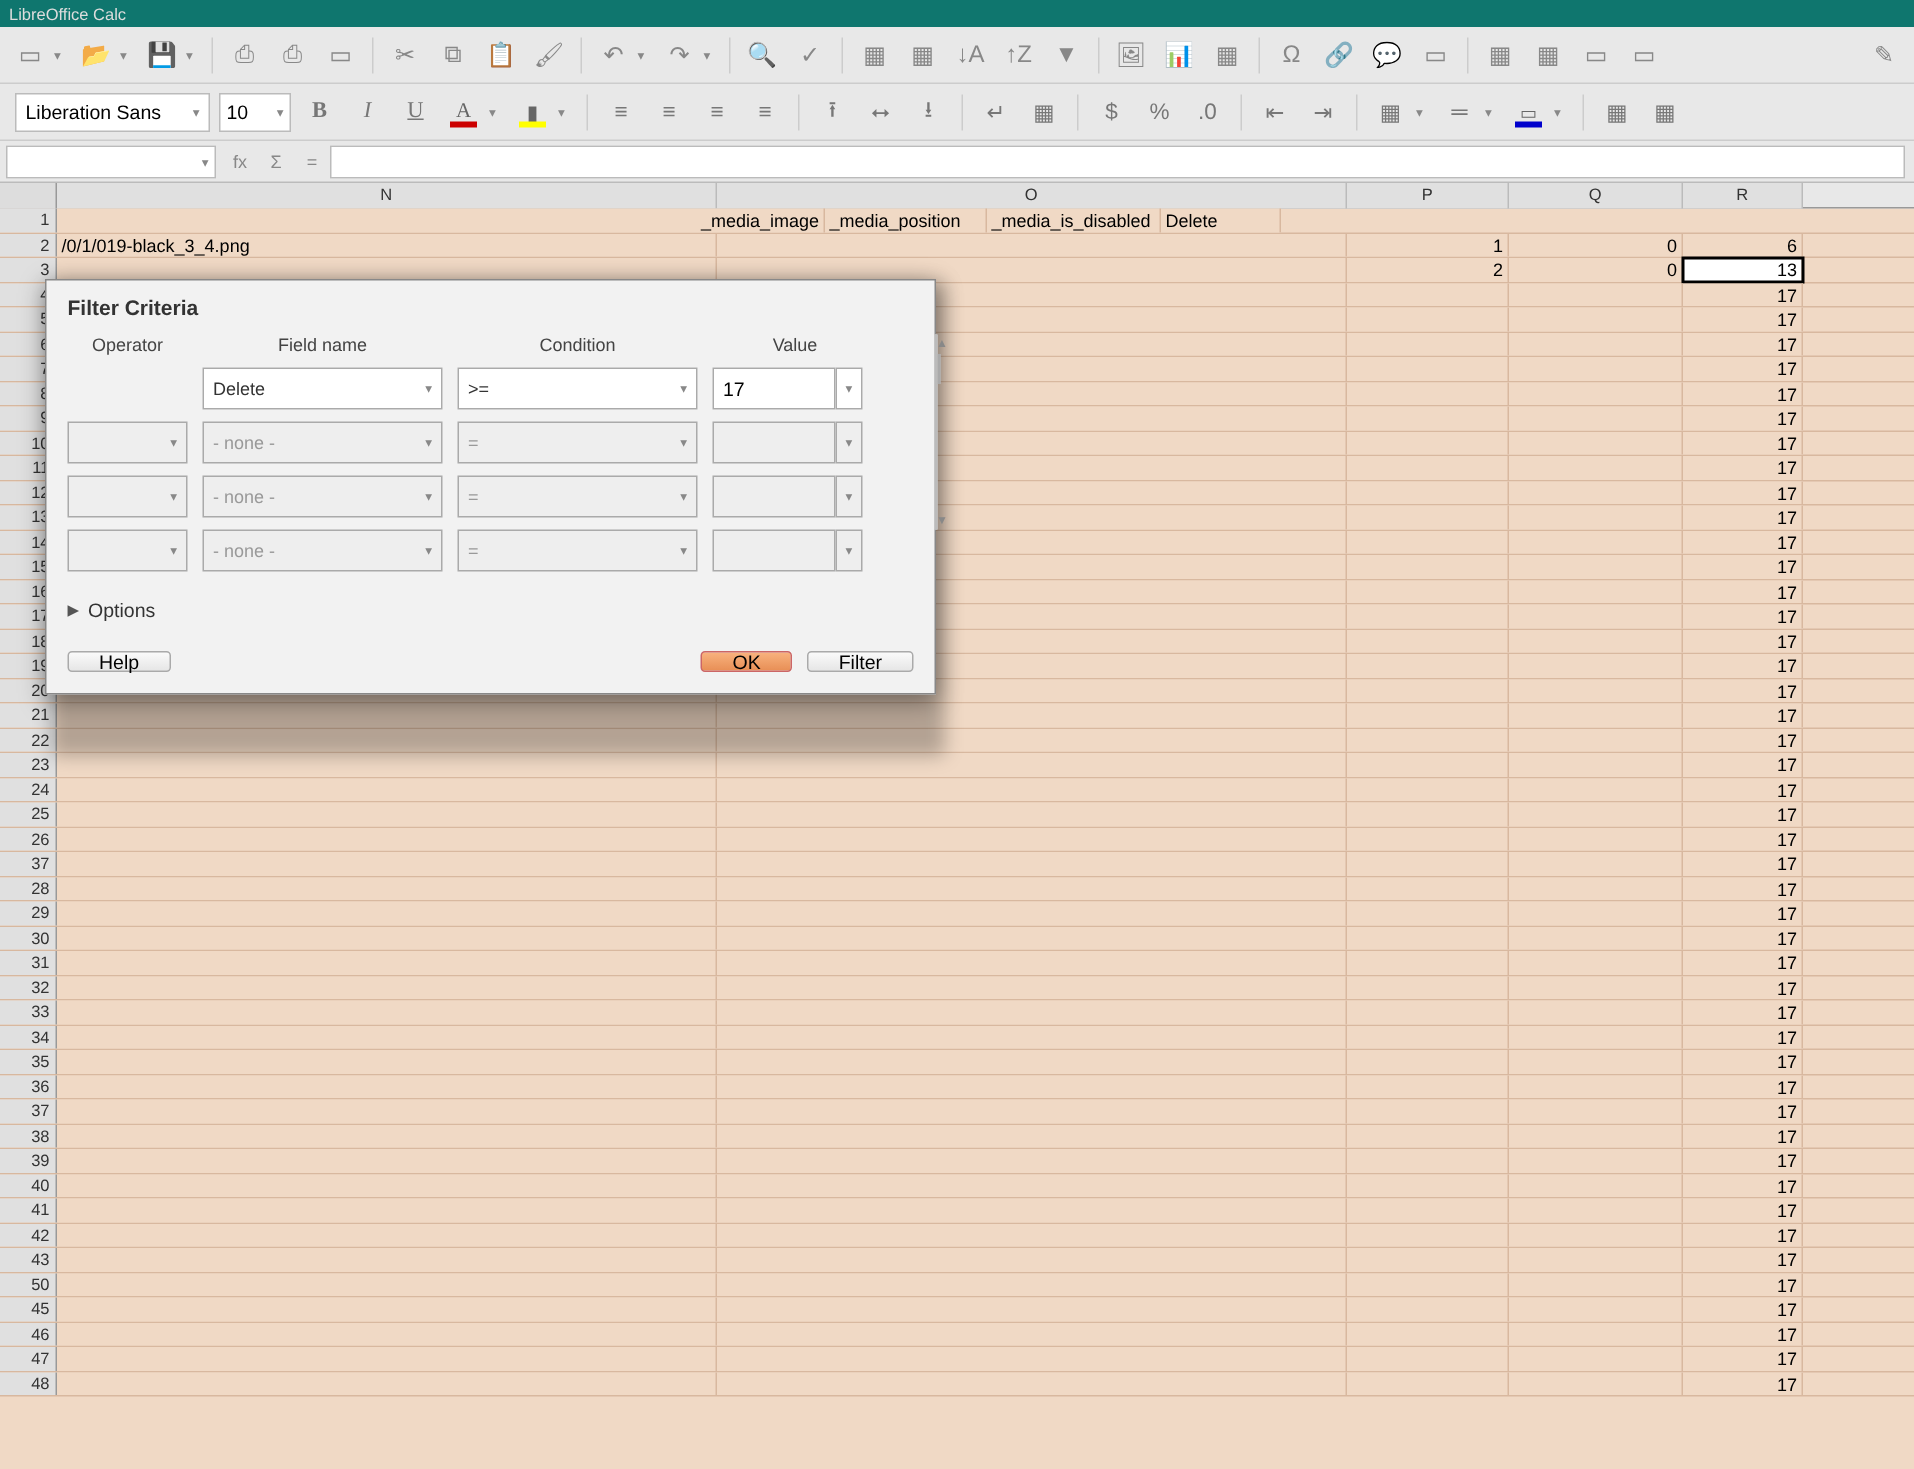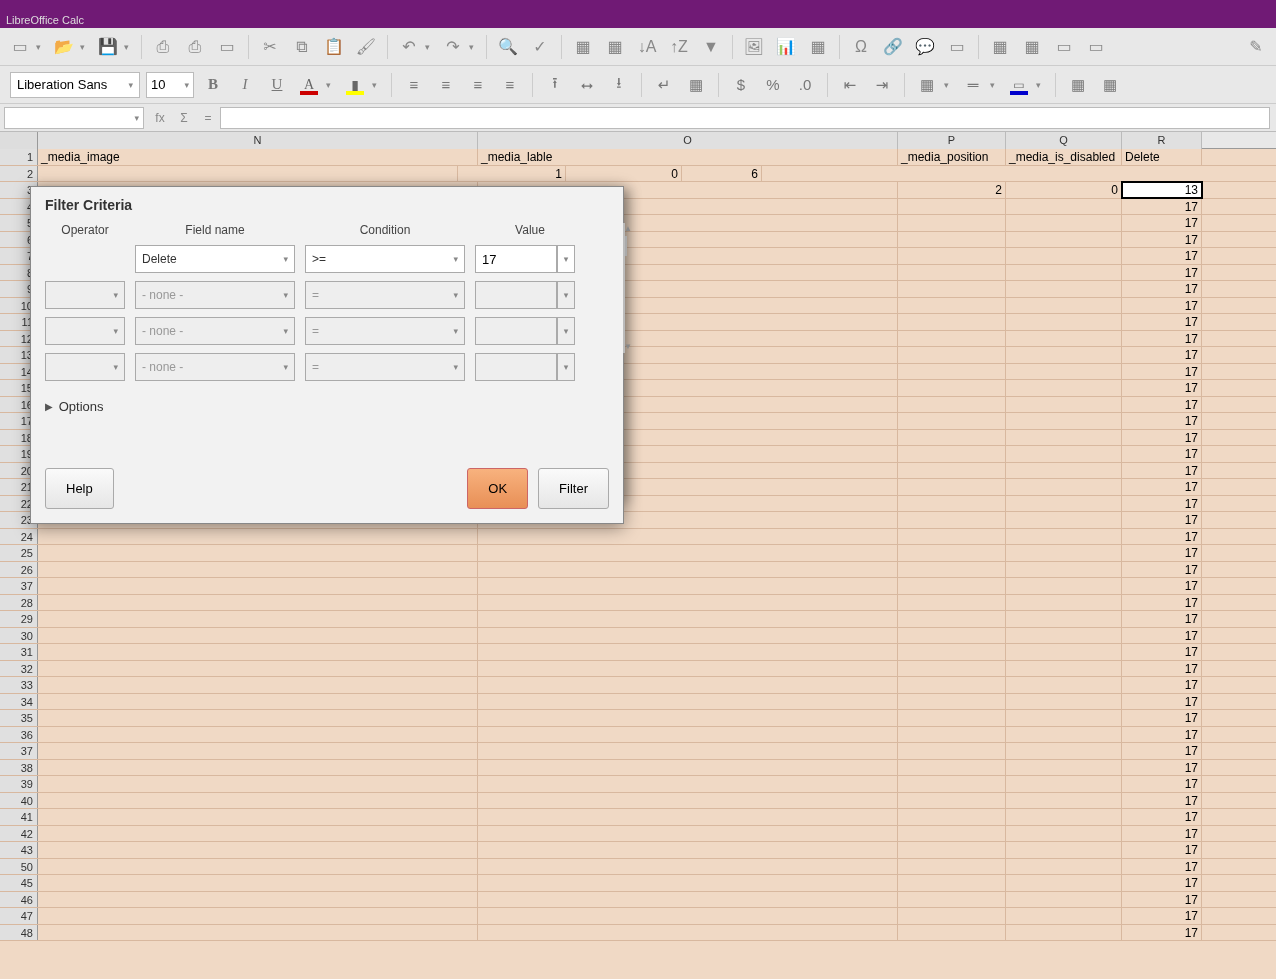--- a/index.html
+++ b/index.html
@@ -1,19 +1,19 @@
 <!DOCTYPE html>
 <html><head>
 <meta charset="utf-8">
 <style>
 * { box-sizing: border-box; margin: 0; padding: 0; font-family: "Liberation Sans", Arial, sans-serif; }
 body { background: #f0d9c5; width: 1276px; height: 979px; overflow: hidden; position: relative; }
 
 
-.titlebar { background: #701a75; color: #ddd; height: 18px; font-size: 11px; padding: 14px 6px; }
+.titlebar { background: #0f766e; color: #ddd; height: 18px; font-size: 11px; padding: 4px 6px; }
 
 
 .toolbar { background: #e8e8e8; height: 38px; display: flex; align-items: center; padding: 0 6px; gap: 4px; border-bottom: 1px solid #ccc; }
 .tbtn { width: 28px; height: 28px; display: flex; align-items: center; justify-content: center; color: #888; font-size: 16px; border-radius: 3px; }
 .tsep { width: 1px; height: 24px; background: #ccc; margin: 0 3px; }
 .tdrop { width: 10px; color: #888; font-size: 9px; margin-left: -2px; }
 
 .toolbar2 { background: #e8e8e8; height: 38px; display: flex; align-items: center; padding: 0 10px; gap: 6px; border-bottom: 1px solid #ccc; }
 .fontname { width: 130px; height: 26px; border: 1px solid #bbb; background: #fff; padding: 2px 6px; font-size: 13px; display: flex; align-items: center; justify-content: space-between; }
 .fontsize { width: 48px; height: 26px; border: 1px solid #bbb; background: #fff; padding: 2px 4px; font-size: 13px; display: flex; align-items: center; justify-content: space-between; }
@@ -54,21 +54,21 @@
 .crithead { font-size: 12px; color: #444; text-align: center; }
 .combo { height: 28px; border: 1px solid #aaa; background: #fff; display: flex; align-items: center; justify-content: space-between; padding: 0 6px; font-size: 12px; color: #333; }
 .combo.disabled { background: #eee; color: #999; }
 .vinput { height: 28px; border: 1px solid #aaa; background: #fff; padding: 0 6px; font-size: 13px; }
 .vinput.disabled { background: #eee; }
 .scrollbar { width: 14px; height: 130px; background: #e0e0e0; border: 1px solid #bbb; position: relative; }
 .scrollthumb { position: absolute; top: 12px; left: 1px; right: 1px; height: 20px; background: #ccc; border: 1px solid #aaa; }
 .options { margin-top: 18px; font-size: 13px; color: #333; display: flex; align-items: center; gap: 6px; }
 .tri { font-size: 10px; color: #555; }
 .dlgbuttons { display: flex; justify-content: space-between; margin-top: 20px; }
-.dlgbtn { height: 41px; padding: 0 20px; border: 1px solid #aaa; background: linear-gradient(#fafafa,#e6e6e6); font-size: 13px; border-radius: 3px; display: flex; align-items: center; margin-top: 34px; }
+.dlgbtn { height: 14px; padding: 0 20px; border: 1px solid #aaa; background: linear-gradient(#fafafa,#e6e6e6); font-size: 13px; border-radius: 3px; display: flex; align-items: center; }
 .dlgbtn.primary { background: linear-gradient(#f8b27e,#e88f56); border-color: #c66; }
 .rightbtns { display: flex; gap: 10px; }
 </style>
 </head>
 <body>
 
 <div class="titlebar"><span>LibreOffice Calc</span></div>
 
 <div class="toolbar">
   <div class="tbtn">▭</div>
@@ -192,28 +192,28 @@
         <div class="colhead" style="width: 440px;">N</div>
         <div class="colhead" style="width: 420px;">O</div>
         <div class="colhead" style="width: 108px;">P</div>
         <div class="colhead" style="width: 116px;">Q</div>
         <div class="colhead" style="width: 80px;">R</div>
       </div>
   </div>
   <div class="rows" id="rows">
       <div class="row">
         <div class="rowhead">1</div>
-        <div class="cell" style="width: 440px;">_media_image</div>
-        <div class="cell" style="width: 420px;">_media_lable</div>
+        <div class="cell" style="width: 512px; text-align: right;">_media_image</div>
         <div class="cell" style="width: 108px;">_media_position</div>
         <div class="cell" style="width: 116px;">_media_is_disabled</div>
         <div class="cell" style="width: 80px;">Delete</div>
       </div>
       <div class="row">
         <div class="rowhead">2</div>
+        <div class="cell" style="width: 440px;">/0/1/019-black_3_4.png</div>
         <div class="cell" style="width: 420px;"></div>
         <div class="cell r" style="width: 108px;">1</div>
         <div class="cell r" style="width: 116px;">0</div>
         <div class="cell r" style="width: 80px;">6</div>
       </div>
       <div class="row">
         <div class="rowhead">3</div>
         <div class="cell" style="width: 440px;"></div>
         <div class="cell" style="width: 420px;"></div>
         <div class="cell r" style="width: 108px;">2</div>

